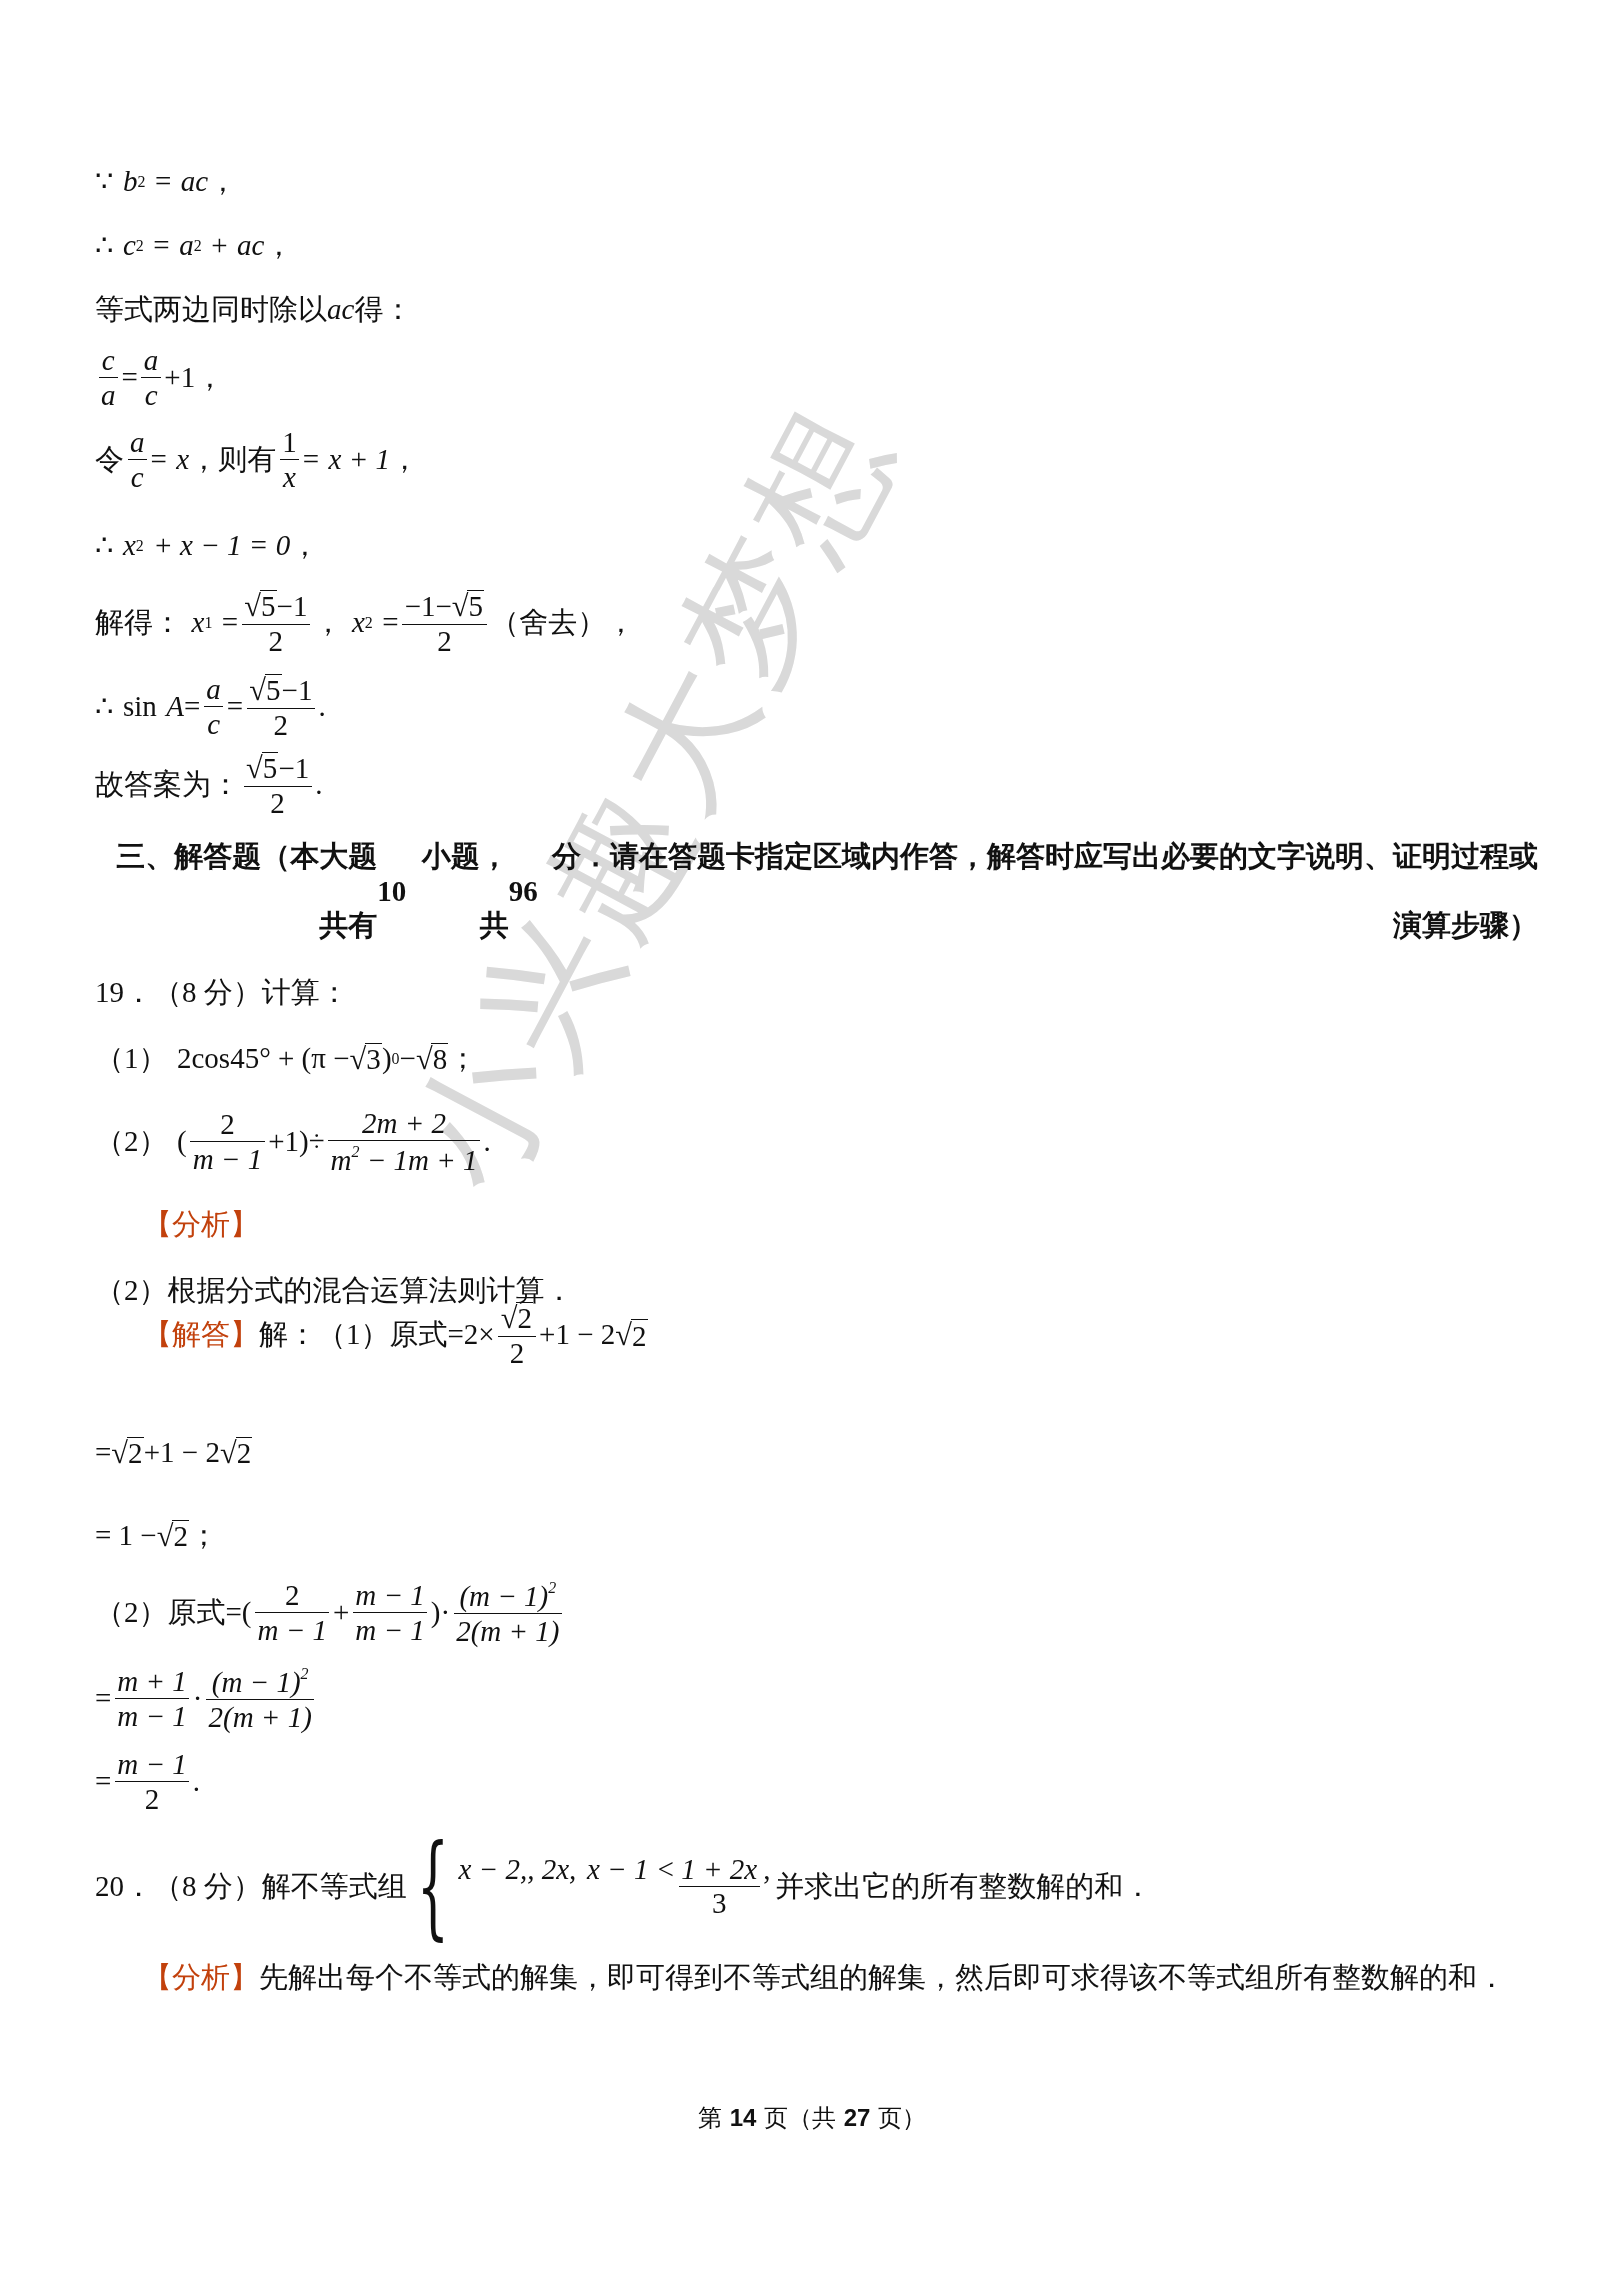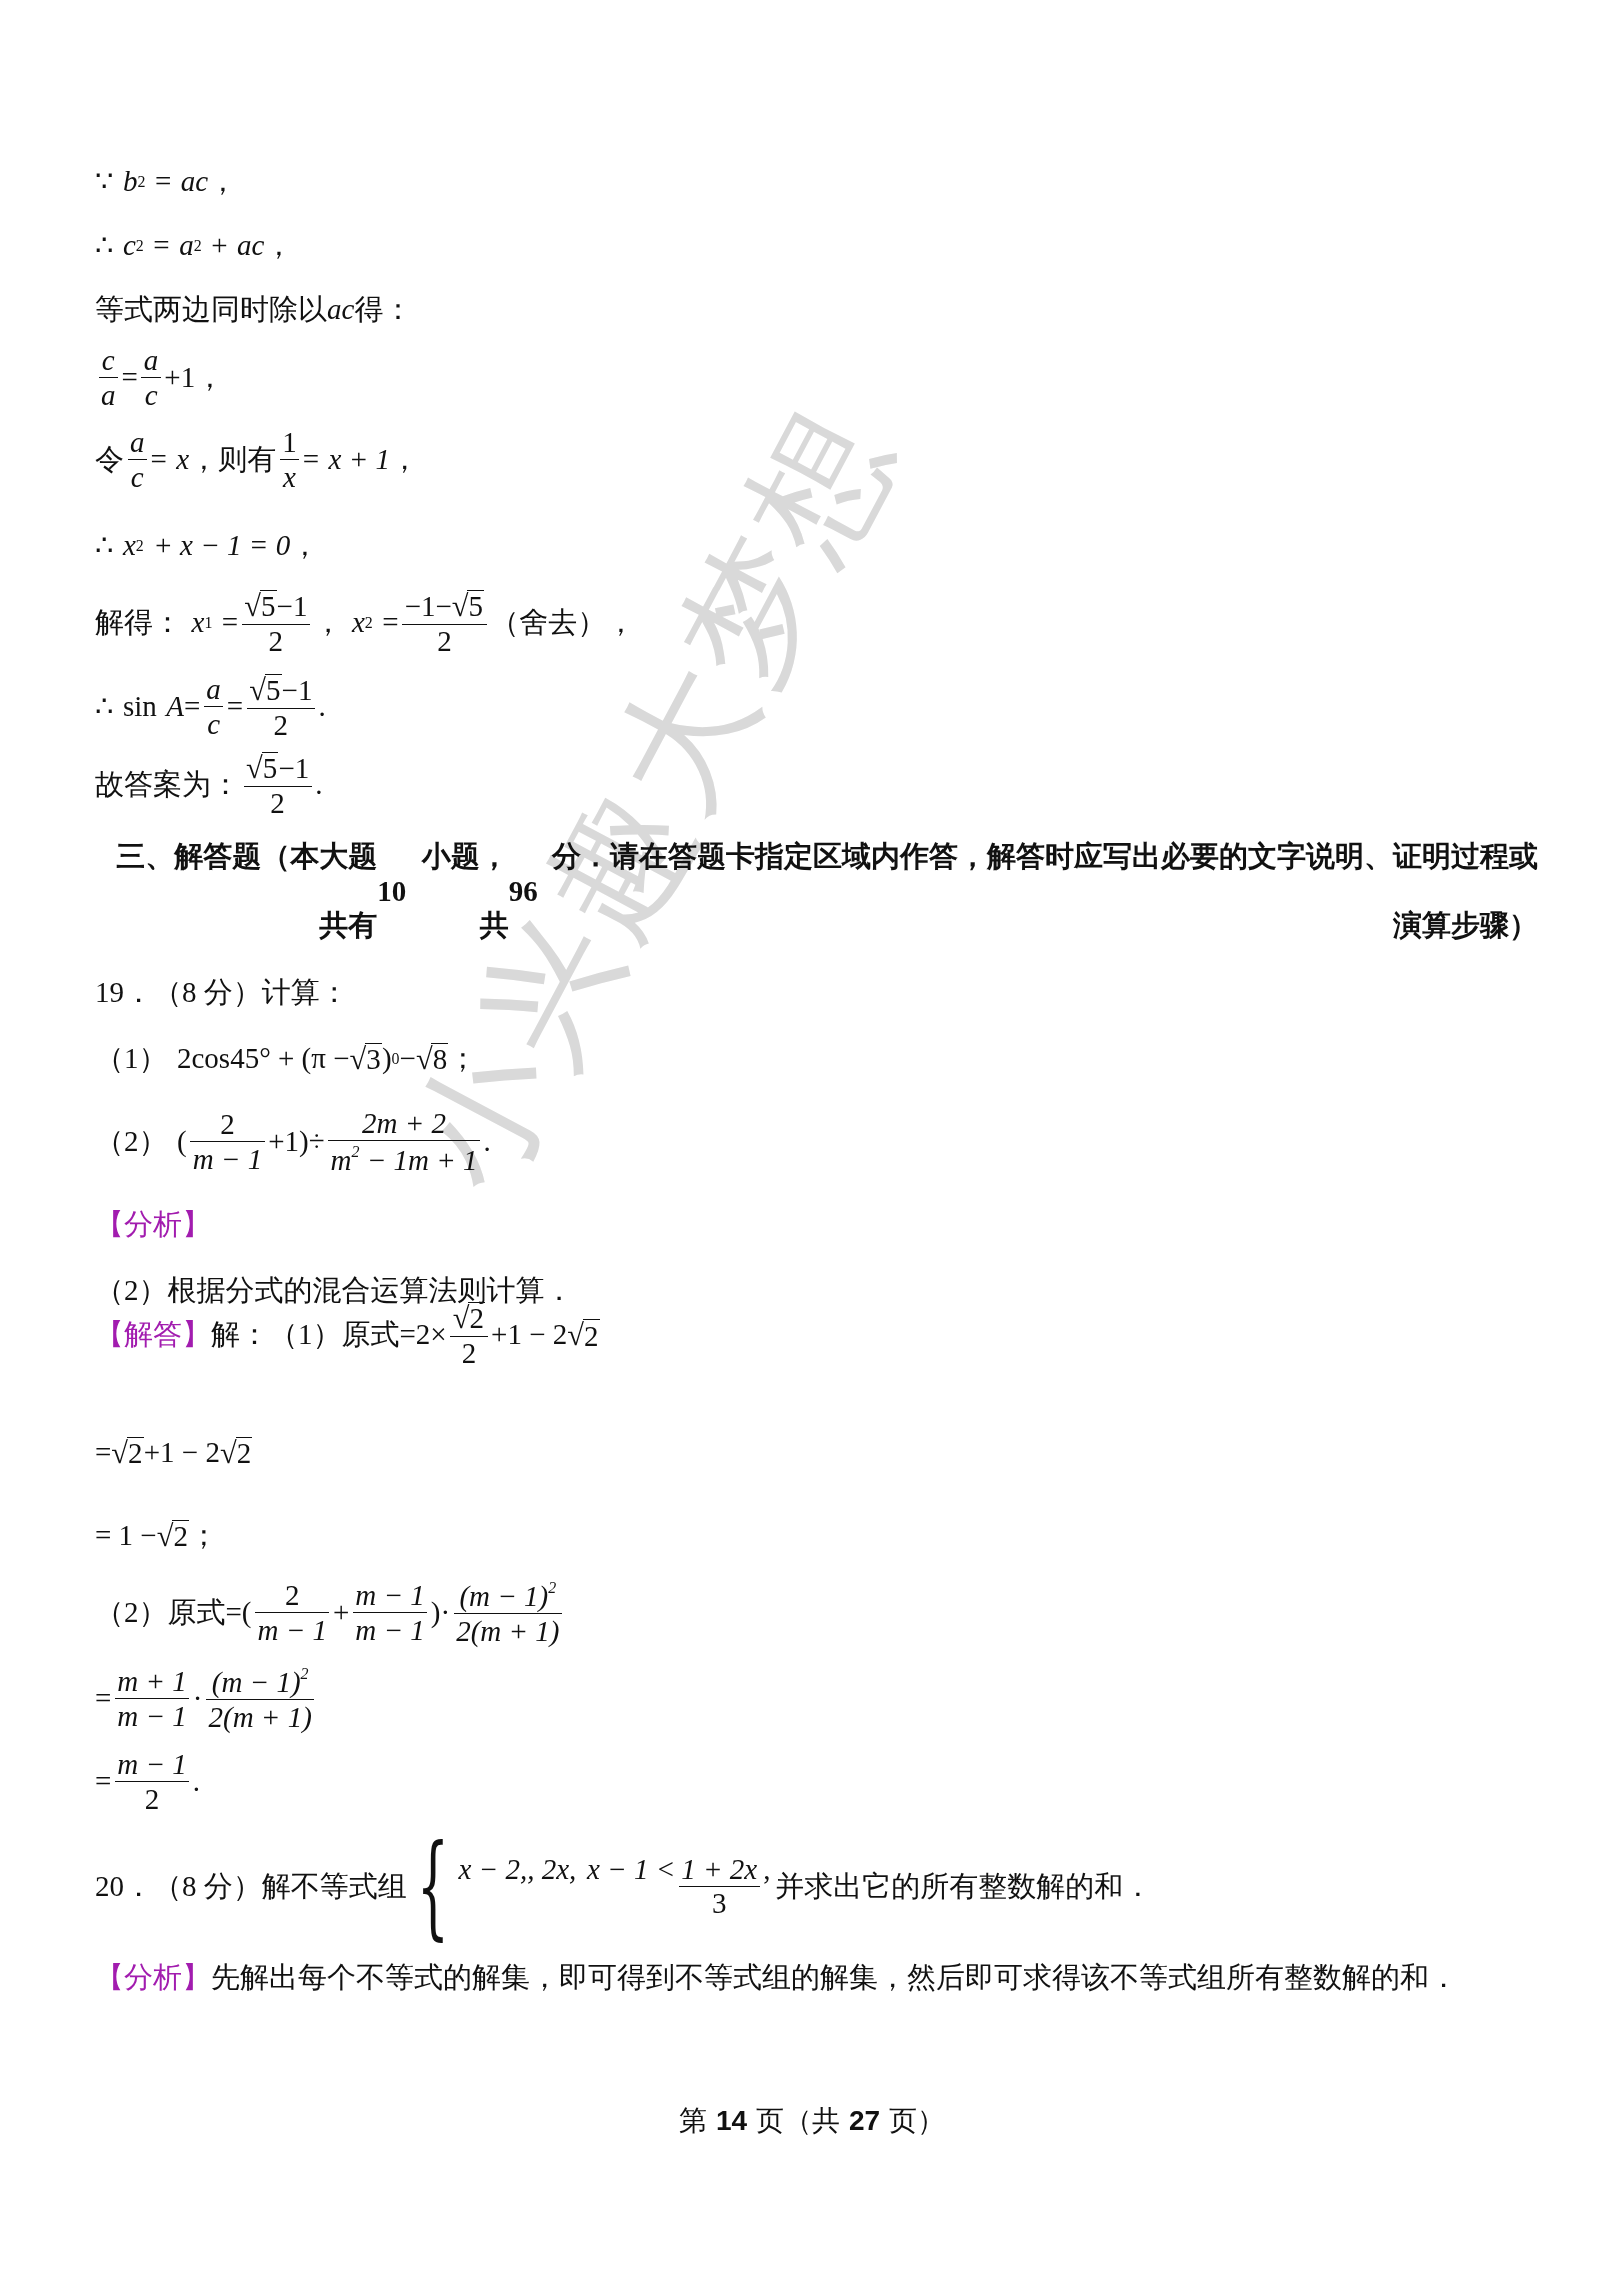--- a/index.html
+++ b/index.html
@@ -14,26 +14,26 @@
   .frac { display: inline-flex; flex-direction: column; align-items: center; vertical-align: middle; margin: 0 3.6px; }
   .frac > .num { padding: 0 2.4px 2.4px 2.4px; }
   .frac > .bar { align-self: stretch; border-top: 1.8px solid #111; height: 0; }
   .frac > .den { padding: 2.4px 2.4px 0 2.4px; }
   .sqrt { display: inline-flex; align-items: flex-end; }
   .sqrt .rad { font-style: normal; font-size: 1.05em; margin-right: -1.2px; }
   .sqrt .under { border-top: 1.8px solid #111; padding: 1.2px 1.2px 0 1.2px; line-height: 1; }
   sup { font-size: 0.55em; vertical-align: 0.8em; }
   sub { font-size: 0.55em; vertical-align: -0.3em; }
   .gap { display: inline-block; width: 9.5px; }
-  .tag { color: #a21caf; }
+  .tag { color: #c2410c; margin-left: 48px; }
   .section { left: 95px; width: 1443px; white-space: normal; font-weight: bold; line-height: 69px; font-family: "Liberation Serif", "DejaVu Serif", serif; text-align: right; }
   .brace-sys { display: inline-flex; align-items: center; margin: 0 4.8px; }
   .brace { font-size: 113px; line-height: 1; transform: scaleX(0.45); font-family: "DejaVu Serif", serif; font-weight: 100; margin: 0 -10.7px 0 -14.3px; }
   .sys-rows { display: flex; flex-direction: row; gap: 10.7px; }
-  .footer { position: absolute; top: 2102px; left: 0; width: 1624px; text-align: center; font-size: 28px; font-family: "DejaVu Sans", "Liberation Sans", sans-serif; }
+  .footer { position: absolute; top: 2102px; left: 0; width: 1624px; text-align: center; font-size: 24px; font-family: "DejaVu Sans", "Liberation Sans", sans-serif; }
   .footer b { font-family: "Liberation Sans", sans-serif; }
   .watermark {
     position: absolute; left: 453px; top: 1085px; font-size: 137px; color: #d9d9d9;
     transform: rotate(-62deg); transform-origin: left center; white-space: nowrap; letter-spacing: 6px;
     font-family: "DejaVu Serif", serif; pointer-events: none; z-index: 0; font-weight: 100;
   }
   .line, .section { z-index: 1; }
 </style>
 </head>
 <body>

